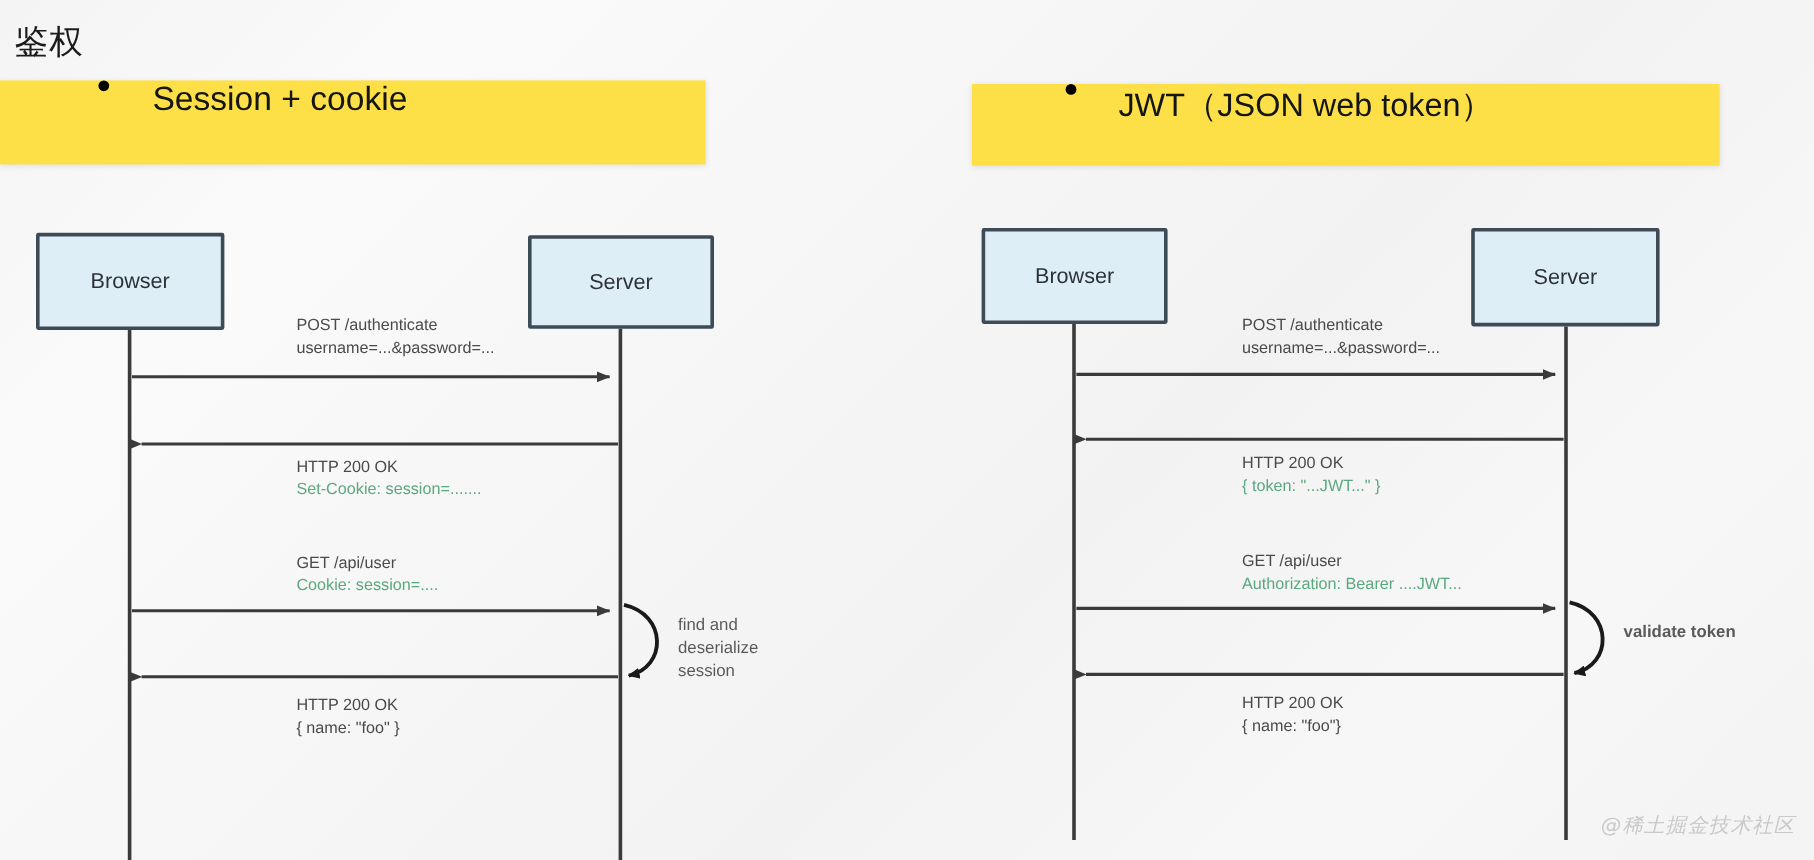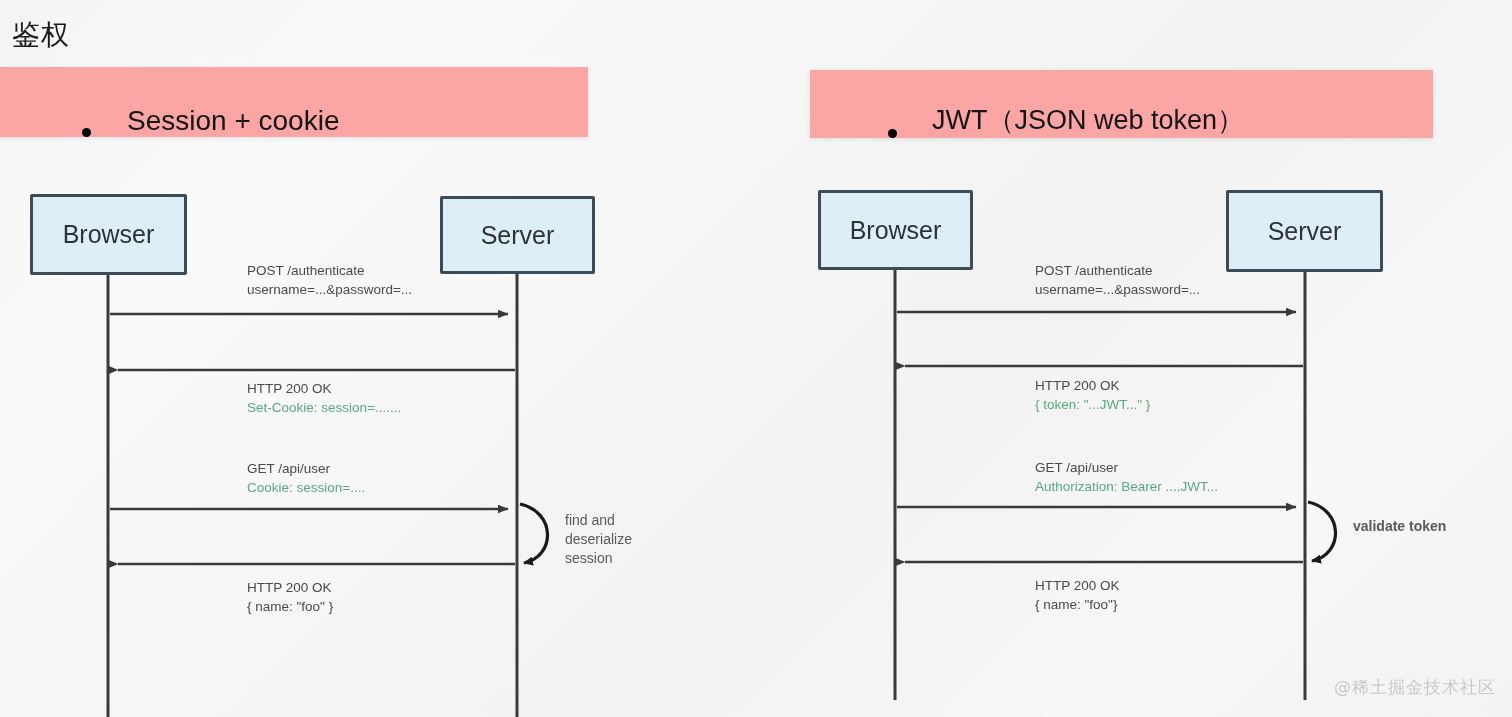--- a/index.html
+++ b/index.html
@@ -25,24 +25,24 @@
     line-height: 38px;
     color: #1b1b1b;
     font-family: "DejaVu Sans", "Liberation Sans", sans-serif;
     letter-spacing: 1px;
     white-space: nowrap;
   }
 
   
   .header-card {
     position: absolute;
-    background: #fca5a5;
+    background: #fde047;
     box-shadow: 0 1px 5px rgba(0,0,0,0.10);
     display: flex;
-    align-items: flex-end;
+    align-items: flex-start;
   }
   .header-card.left  { left: 0px;   top: 67px; width: 588px; height: 70px; }
   .header-card.right { left: 810px; top: 70px; width: 623px; height: 68px; }
 
   .bullet-dot {
     width: 9px;
     height: 9px;
     border-radius: 50%;
     background: #000000;
     flex: 0 0 auto;
@@ -74,21 +74,21 @@
     position: absolute;
     background: #deeef7;
     border: 3px solid #3d4b56;
     border-radius: 2px;
     display: flex;
     align-items: center;
     justify-content: center;
     box-sizing: border-box;
   }
   .actor-label {
-    font-size: 25px;
+    font-size: 18px;
     color: #2d3238;
     font-family: "Liberation Sans", sans-serif;
     white-space: nowrap;
   }
 
   
   #box-l-browser { left: 30px;  top: 194px; width: 157px; height: 81px; }
   #box-l-server  { left: 440px; top: 196px; width: 155px; height: 78px; }
   
   #box-r-browser { left: 818px; top: 190px; width: 155px; height: 80px; }
@@ -119,20 +119,21 @@
   
   .watermark {
     position: absolute;
     right: 16px;
     bottom: 18px;
     font-size: 17px;
     color: #c9c9c9;
     font-family: "DejaVu Sans", "Liberation Sans", sans-serif;
     white-space: nowrap;
     letter-spacing: 1px;
+    font-style: italic;
   }
 </style>
 </head>
 <body>
 
 <div class="slide-title">鉴权</div>
 
 <div class="header-card left">
   <span class="bullet-dot"></span>
   <span class="header-text">Session + cookie</span>

